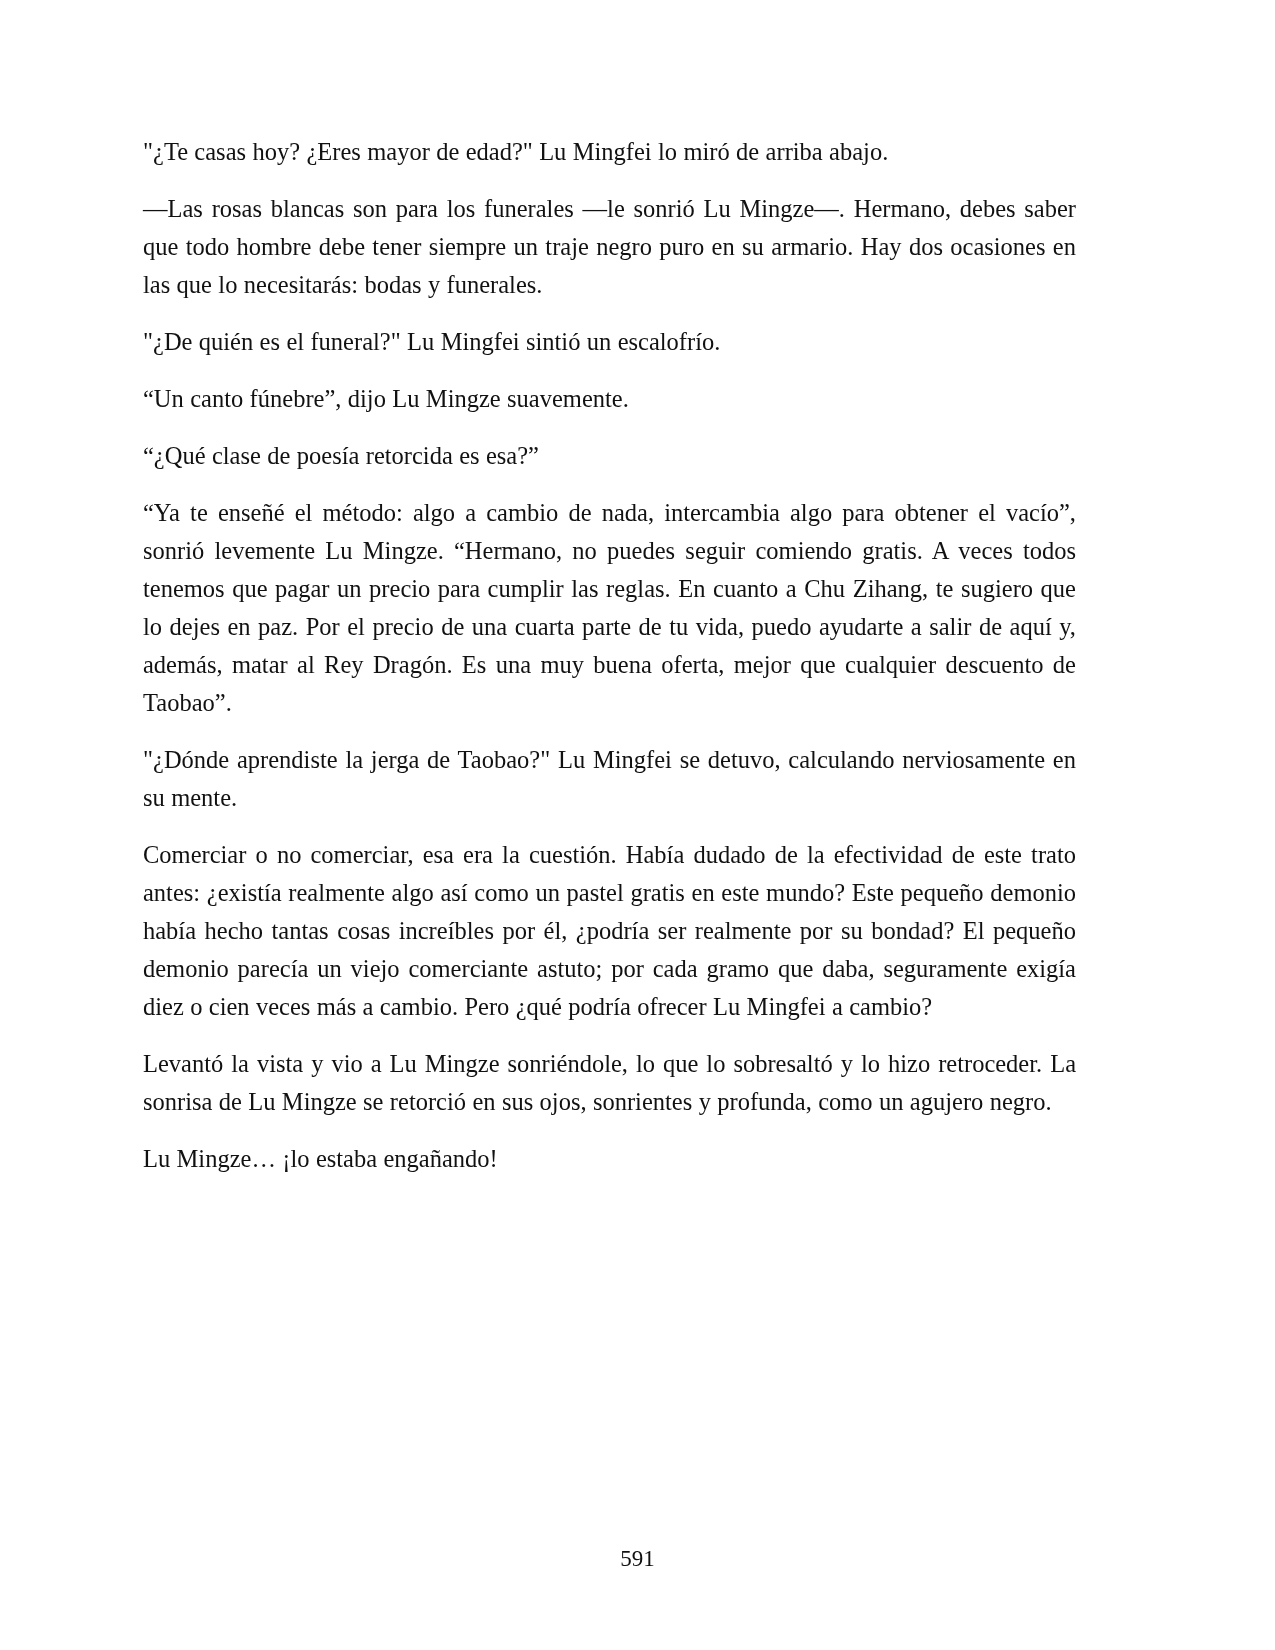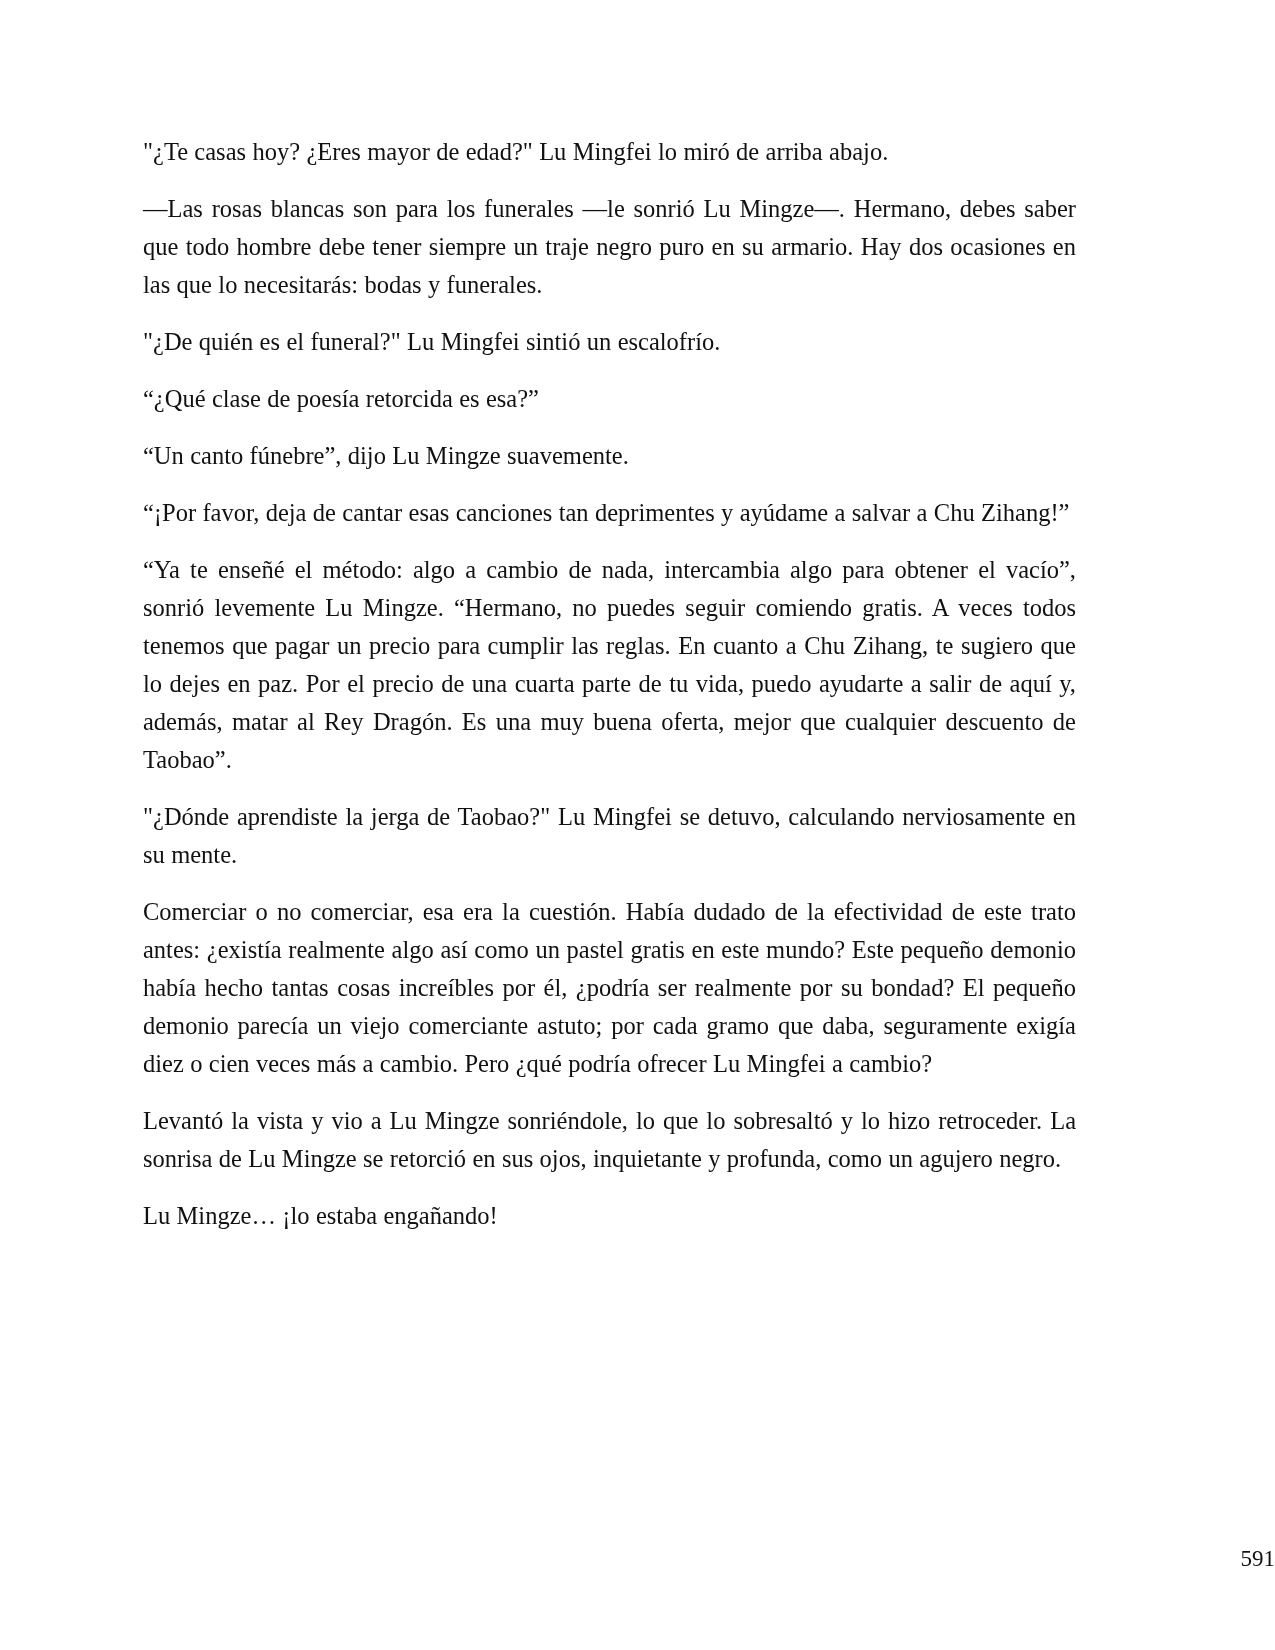--- a/index.html
+++ b/index.html
@@ -37,41 +37,40 @@
     word-spacing: 0.01em;
   }
   .para:last-child {
     margin-bottom: 12px;
   }
   .page-number {
     position: absolute;
     left: 0;
     right: 0;
     top: 1545px;
-    text-align: right;
+    text-align: center;
     font-family: "Liberation Serif", "DejaVu Serif", serif;
     font-size: 23px;
     line-height: 28px;
     color: #111111;
   }
 </style>
 </head>
 <body>
 
 <div class="page">
 
   <div class="text-column">
     <p class="para">"¿Te casas hoy? ¿Eres mayor de edad?" Lu Mingfei lo miró de arriba abajo.</p>
     <p class="para">—Las rosas blancas son para los funerales —le sonrió Lu Mingze—. Hermano, debes saber que todo hombre debe tener siempre un traje negro puro en su armario. Hay dos ocasiones en las que lo necesitarás: bodas y funerales.</p>
     <p class="para">"¿De quién es el funeral?" Lu Mingfei sintió un escalofrío.</p>
+    <p class="para">“Un canto fúnebre”, dijo Lu Mingze suavemente.</p>
     <p class="para">“¿Qué clase de poesía retorcida es esa?”</p>
-    <p class="para">“Un canto fúnebre”, dijo Lu Mingze suavemente.</p>
-    <p class="para">“¡Por favor, deja de cantar esas canciones tan deprimentes y ayúdame a salvar a Chu Zihang!”</p>
     <p class="para">“Ya te enseñé el método: algo a cambio de nada, intercambia algo para obtener el vacío”, sonrió levemente Lu Mingze. “Hermano, no puedes seguir comiendo gratis. A veces todos tenemos que pagar un precio para cumplir las reglas. En cuanto a Chu Zihang, te sugiero que lo dejes en paz. Por el precio de una cuarta parte de tu vida, puedo ayudarte a salir de aquí y, además, matar al Rey Dragón. Es una muy buena oferta, mejor que cualquier descuento de Taobao”.</p>
     <p class="para">"¿Dónde aprendiste la jerga de Taobao?" Lu Mingfei se detuvo, calculando nerviosamente en su mente.</p>
     <p class="para">Comerciar o no comerciar, esa era la cuestión. Había dudado de la efectividad de este trato antes: ¿existía realmente algo así como un pastel gratis en este mundo? Este pequeño demonio había hecho tantas cosas increíbles por él, ¿podría ser realmente por su bondad? El pequeño demonio parecía un viejo comerciante astuto; por cada gramo que daba, seguramente exigía diez o cien veces más a cambio. Pero ¿qué podría ofrecer Lu Mingfei a cambio?</p>
-    <p class="para">Levantó la vista y vio a Lu Mingze sonriéndole, lo que lo sobresaltó y lo hizo retroceder. La sonrisa de Lu Mingze se retorció en sus ojos, inquietante y profunda, como un agujero negro.</p>
+    <p class="para">Levantó la vista y vio a Lu Mingze sonriéndole, lo que lo sobresaltó y lo hizo retroceder. La sonrisa de Lu Mingze se retorció en sus ojos, sonrientes y profunda, como un agujero negro.</p>
     <p class="para">Lu Mingze… ¡lo estaba engañando!</p>
   </div>
 
   <div class="page-number">591</div>
 
 </div>
 
 </body></html>

